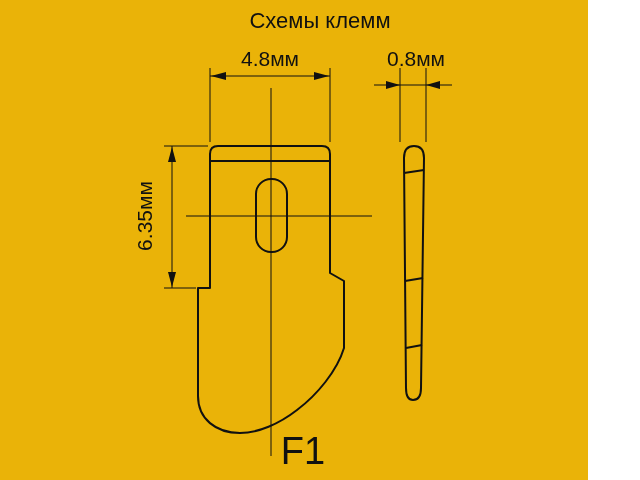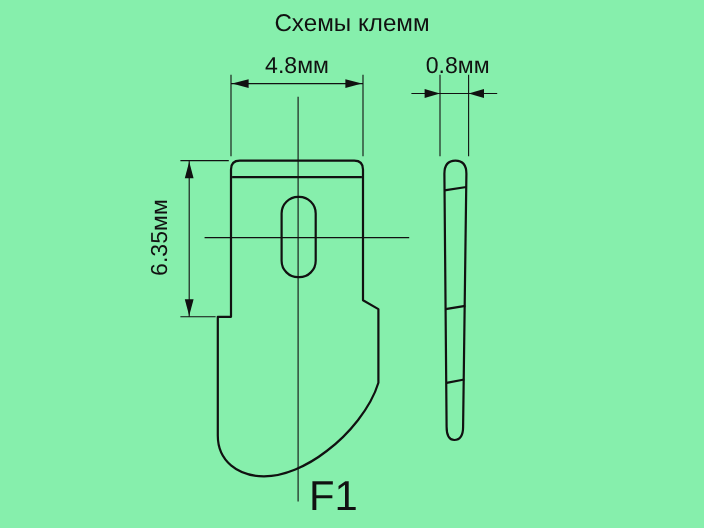--- a/index.html
+++ b/index.html
@@ -6,23 +6,23 @@
     margin: 0;
     padding: 0;
     background: #ffffff;
     width: 640px;
     height: 480px;
     overflow: hidden;
     font-family: "Liberation Sans", "DejaVu Sans", sans-serif;
   }
   .stage {
     position: relative;
-    width: 640px;
+    width: 588px;
     height: 480px;
-    background: #86efac;
+    background: #eab308;
     text-align: center;
   }
   svg text {
     fill: #111111;
   }
   .title-text {
     font-size: 22px;
   }
   .dim-text {
     font-size: 21px;

